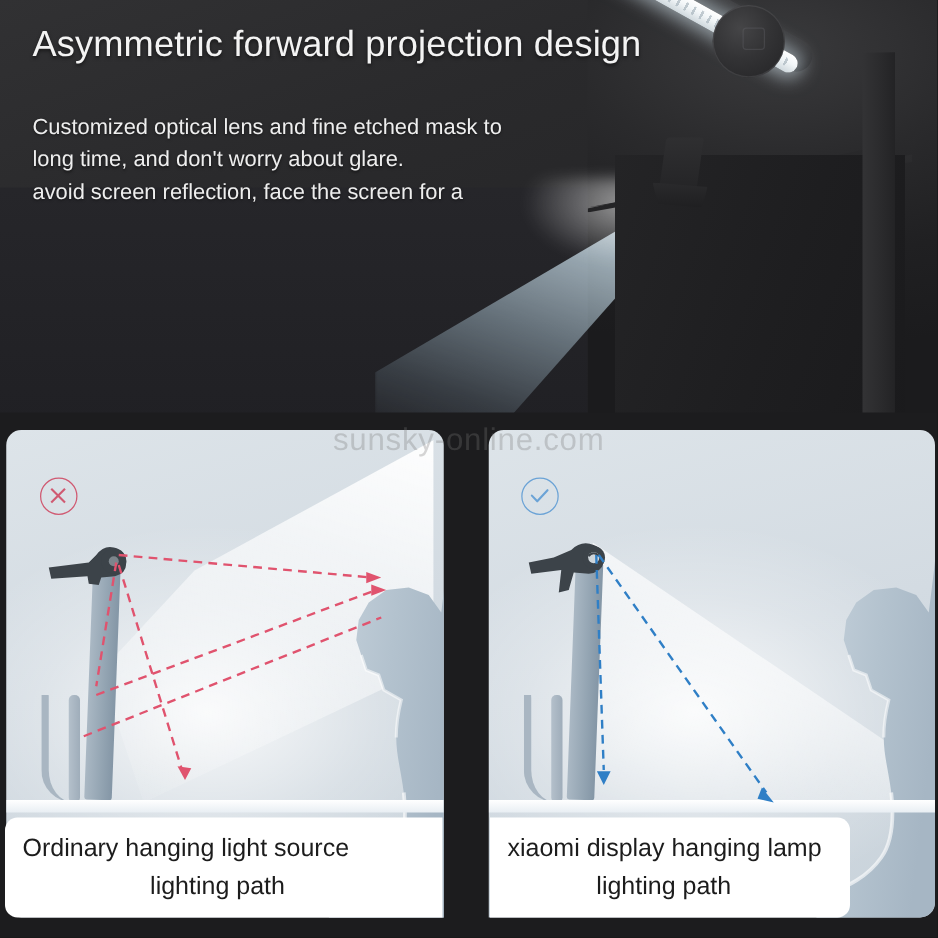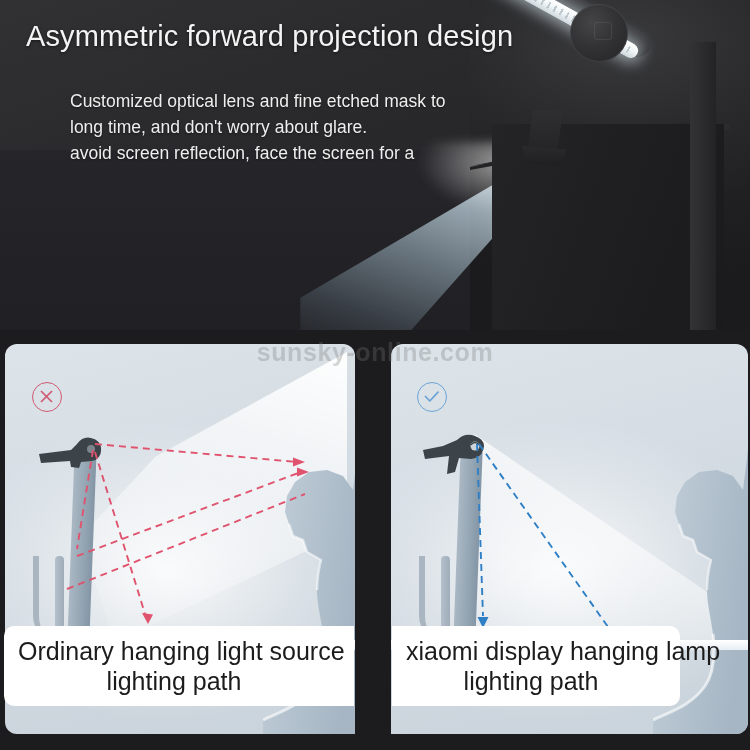--- a/index.html
+++ b/index.html
@@ -132,21 +132,20 @@
   .hero-title{
     position:absolute;left:26px;top:20px;
     color:#f3f3f3;font-size:29px;font-weight:400;letter-spacing:.1px;
     white-space:nowrap;
     text-shadow:0 1px 3px rgba(0,0,0,.55);
   }
   .hero-body{
     position:absolute;left:26px;top:88px;width:470px;
     color:#eeeeee;font-size:17.5px;line-height:26px;font-weight:400;
     text-shadow:0 1px 2px rgba(0,0,0,.5);
-    margin-left:44px;
   }
   .hero-body div{white-space:nowrap;}
 
   
   .compare{
     position:absolute;left:0;top:330px;width:750px;height:420px;
     background:#1c1c1e;
   }
   .panel{
     position:absolute;top:14px;height:390px;
@@ -212,40 +211,40 @@
   .badge{
     position:absolute;width:30px;height:30px;border-radius:50%;
     box-sizing:border-box;
   }
   .badge.bad{border:1.7px solid #d05a72;}
   .badge.good{border:1.7px solid #6ba3d6;}
   .badge svg{display:block;}
 
   
   .caption{
-    position:absolute;bottom:44px;height:80px;
+    position:absolute;bottom:16px;height:80px;
     background:#ffffff;
     color:#1c1c1c;
-    font-size:25px;line-height:30px;
+    font-size:20px;line-height:30px;
     padding:10px 24px 0 14px;
     box-sizing:border-box;
     text-align:center;
   }
   .caption .l1{white-space:nowrap;text-align:left;}
   .caption .l2{white-space:nowrap;text-align:center;}
   .caption.left{left:4px;width:350px;border-radius:10px 0 0 10px;}
   .caption.right{left:392px;width:288px;border-radius:0 10px 10px 0;}
 
   
   .watermark{
     position:absolute;left:0;top:338px;width:750px;
     text-align:center;
     font-size:25px;letter-spacing:.6px;
     color:rgba(120,120,120,0.30);
-    font-weight:700;
+    font-weight:400;
     pointer-events:none;
   }
 </style>
 </head>
 <body>
 
 <div id="page">
 
   <div class="hero">
     <div class="hero-wall"></div>

